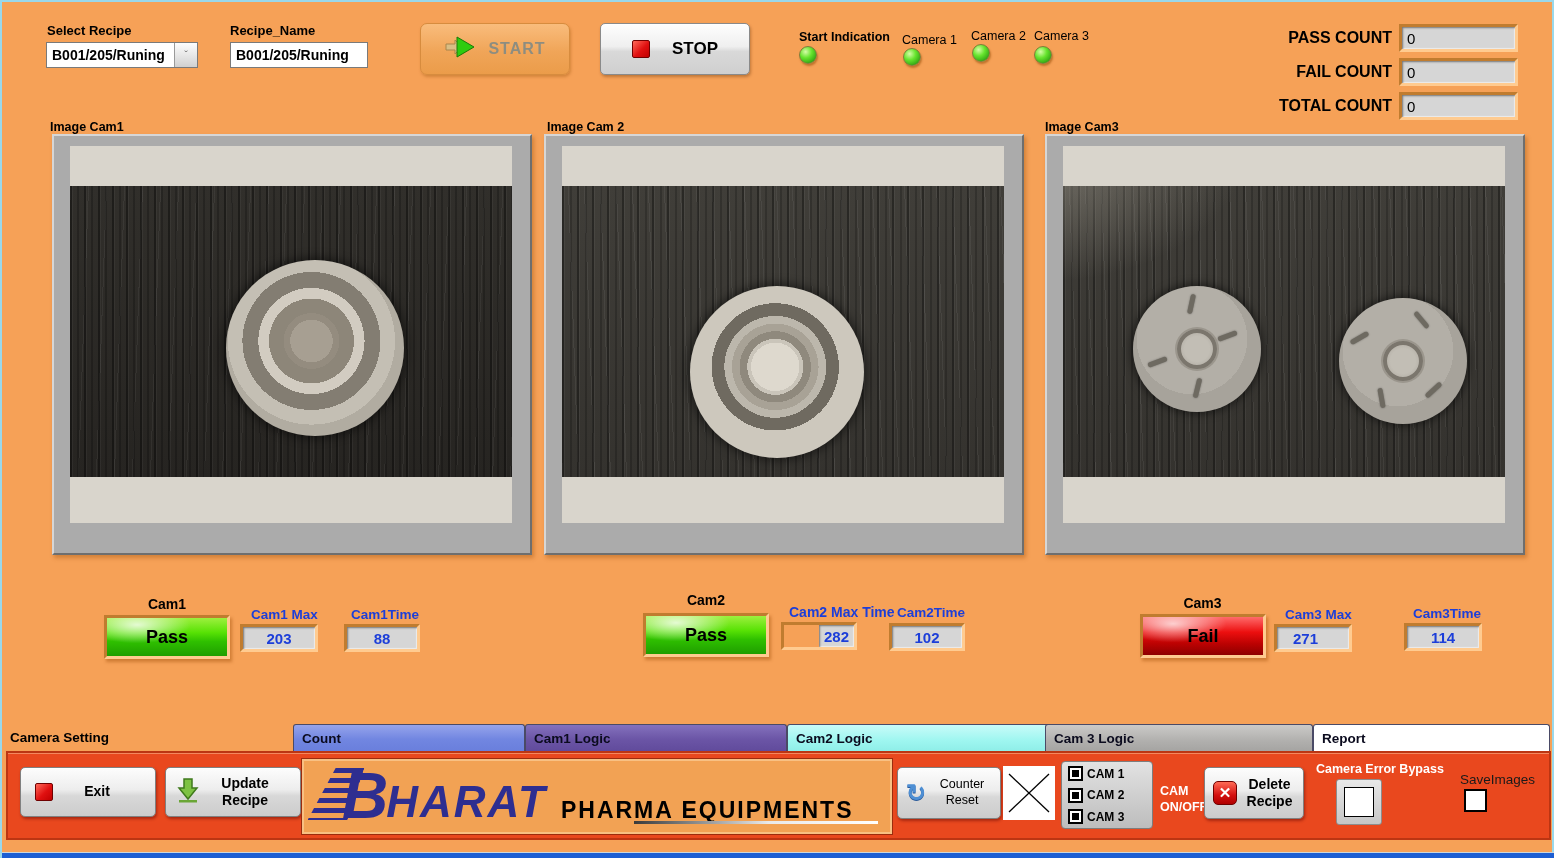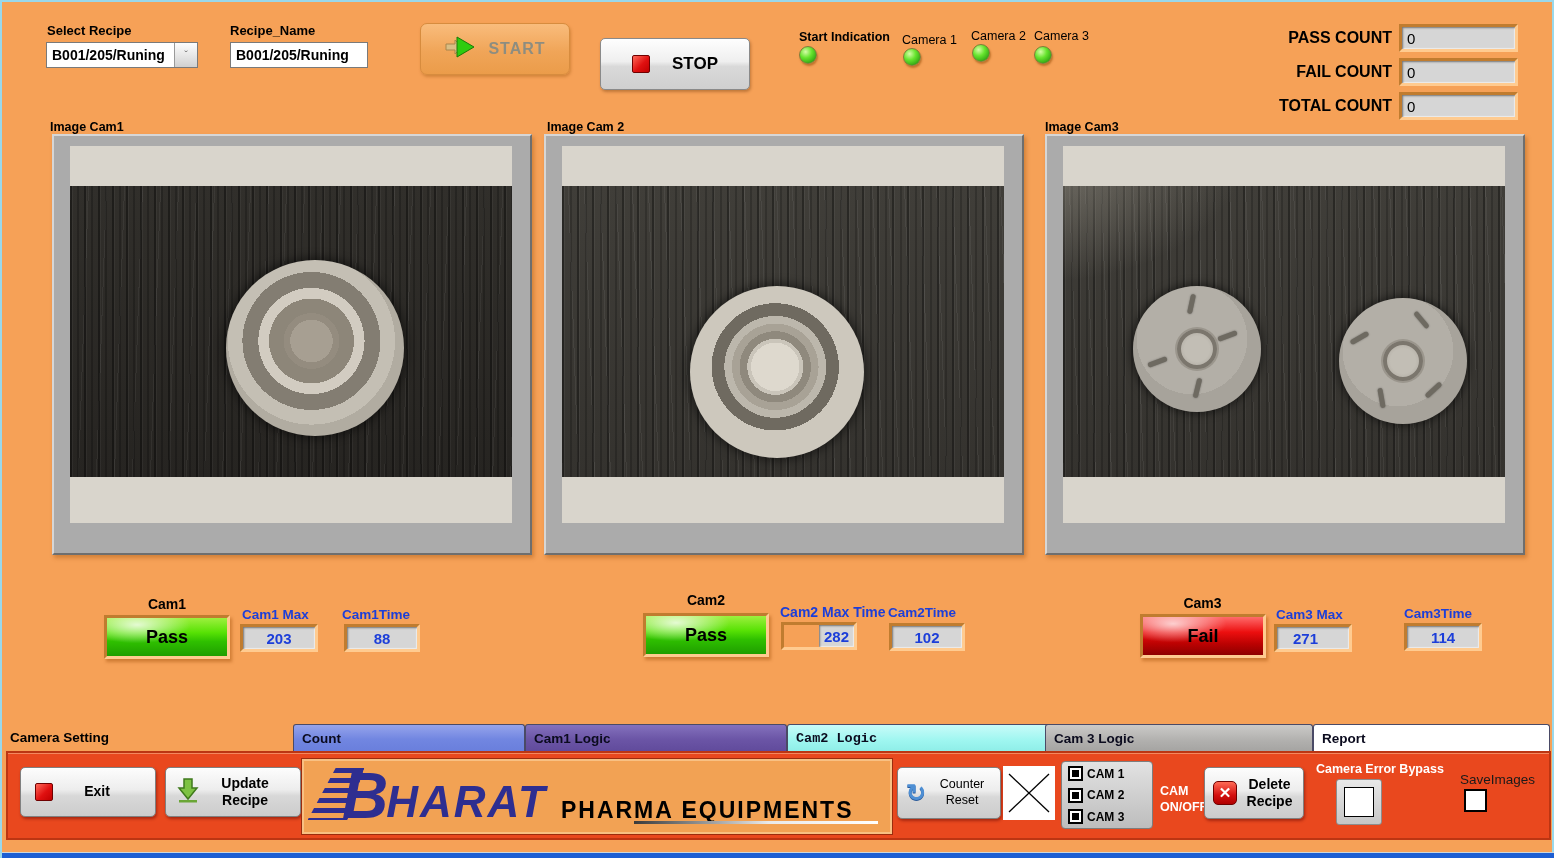--- a/index.html
+++ b/index.html
@@ -7,21 +7,21 @@
   body { font-family:"Liberation Sans", sans-serif; }
 
   #app { position:relative; width:1554px; height:858px;
          background:#F6A157;
          border-left:2px solid #9ad8ea; border-top:2px solid #9ad8ea; border-right:2px solid #9ad8ea; }
 
   .bottom-blue { position:absolute; left:0; top:850px; width:1554px; height:8px; background:#1c5ed3; border-top:1px solid #cdd6da; }
 
   
   .lbl { position:absolute; color:#000; font-weight:bold; font-size:13px; }
-  .lbl-blue { position:absolute; color:#1c3ed9; font-weight:bold; font-size:13.5px; }
+  .lbl-blue { position:absolute; color:#1c3ed9; font-weight:bold; font-size:13.5px;margin-left:9px; }
 
   .bevel { border:3px solid; border-color:#c07c2f #ffcb90 #ffcb90 #c07c2f; }
   .gfield { background:#d6d6d6; box-shadow:inset 1px 1px 2px rgba(0,0,0,.45), inset -1px -1px 1px rgba(255,255,255,.7);
             display:flex; align-items:center; font-size:15px; color:#000; padding-left:5px; }
   .gfield.blue { color:#1c3ed9; font-weight:bold; justify-content:center; padding-left:0; }
   .gfield.blue.leftalign { justify-content:flex-start; padding-left:16px; }
 
   .silver-btn { position:absolute; background:linear-gradient(180deg,#fefefe 0%,#efefef 45%,#d9d9d9 55%,#cfcfcf 100%);
                 border:1px solid #8a8a8a; border-radius:5px; box-shadow:1px 2px 3px rgba(90,40,0,.35), inset 0 1px 0 #fff;
                 display:flex; align-items:center; cursor:pointer; }
@@ -36,21 +36,21 @@
   .combo-text { flex:1; font-weight:bold; font-size:14px; display:flex; align-items:center; padding-left:5px; }
   .combo-btn { width:23px; background:linear-gradient(180deg,#fdfdfd,#e3e3e3 60%,#d0d0d0); border-left:1px solid #9a9a9a;
                display:flex; align-items:center; justify-content:center; color:#6a6a6a; font-size:11px; }
   .txtfield { position:absolute; left:228px; top:40px; width:138px; height:26px; background:#fff; border:1px solid #7a7a7a;
               font-weight:bold; font-size:14px; padding-left:5px; font-family:"Liberation Sans",sans-serif; color:#000; }
 
   .start-btn { position:absolute; left:418px; top:21px; width:150px; height:52px;
                background:linear-gradient(180deg,#f9bc7c,#f0a558 55%,#eb9c4a); border:1px solid #d78c3e; border-radius:7px;
                box-shadow:1px 2px 3px rgba(150,80,10,.35); display:flex; align-items:center; justify-content:center; gap:12px; }
   .start-txt { color:#8d8d80; font-weight:bold; font-size:16px; letter-spacing:1px; }
-  .stop-btn { left:598px; top:21px; width:150px; height:52px; justify-content:center; gap:22px;margin-top:15px; }
+  .stop-btn { left:598px; top:21px; width:150px; height:52px; justify-content:center; gap:22px; }
   .stop-txt { color:#000; font-weight:bold; font-size:17px; }
 
   .counters { position:absolute; left:1245px; top:22px; }
   .crow { display:flex; align-items:center; margin-bottom:6px; }
   .crow .clabel { width:145px; text-align:right; font-weight:bold; font-size:16px; margin-right:7px; }
   .crow .cfield-wrap { width:119px; height:28px; }
   .crow .gfield { width:100%; height:100%; }
 
   
   .cam-panel { position:absolute; top:132px; width:480px; height:421px; background:#ababab;
@@ -100,21 +100,21 @@
   .small-field .gfield { width:100%; height:100%; font-size:15px; }
 
   
   .tabstrip { position:absolute; left:0; top:722px; width:1554px; height:27px; }
   .tab { position:absolute; top:0; height:27px; display:flex; align-items:center; padding-left:8px;
          font-weight:bold; font-size:13.5px; color:#0b0b1e; border:1px solid #4a4a66; border-bottom:none; border-radius:3px 3px 0 0; }
   .tab-active { position:absolute; left:0; top:0; height:27px; width:291px; display:flex; align-items:center; padding-left:8px;
                 font-weight:bold; font-size:13.5px; color:#000; }
   .tab-count    { left:291px;  width:232px; background:linear-gradient(180deg,#96a4ec,#7186e1 55%,#6a7fdc); }
   .tab-cam1     { left:523px;  width:262px; background:linear-gradient(180deg,#8471bd,#6b55a6 55%,#614b9c); }
-  .tab-cam2     { left:785px;  width:302px; background:linear-gradient(180deg,#c8fbf8,#9ef6f0 60%,#8feee8);font-family:Liberation Mono, monospace; }
+  .tab-cam2     { left:785px;  width:302px; background:linear-gradient(180deg,#c8fbf8,#9ef6f0 60%,#8feee8); }
   .tab-cam3     { left:1043px; width:268px; background:linear-gradient(180deg,#cbcac8,#b1b0ae 60%,#a5a4a2); }
   .tab-report   { left:1311px; width:237px; background:#ffffff; }
 
   
   .bottom-bar { position:absolute; left:4px; top:749px; width:1545px; height:89px; background:#e9481e;
                 border:2px solid #bc3512; box-shadow:inset 0 1px 0 rgba(255,200,160,.5); }
   .bb-btn { background:linear-gradient(180deg,#fdfdfd 0%,#ededed 45%,#d8d8d8 58%,#cccccc 100%);
             border:1px solid #808080; border-radius:5px; box-shadow:1px 2px 3px rgba(90,0,0,.45), inset 0 1px 0 #fff;
             position:absolute; display:flex; align-items:center; cursor:pointer; }
   .bb-txt { font-weight:bold; font-size:14px; color:#000; text-align:center; flex:1; line-height:1.25; }

